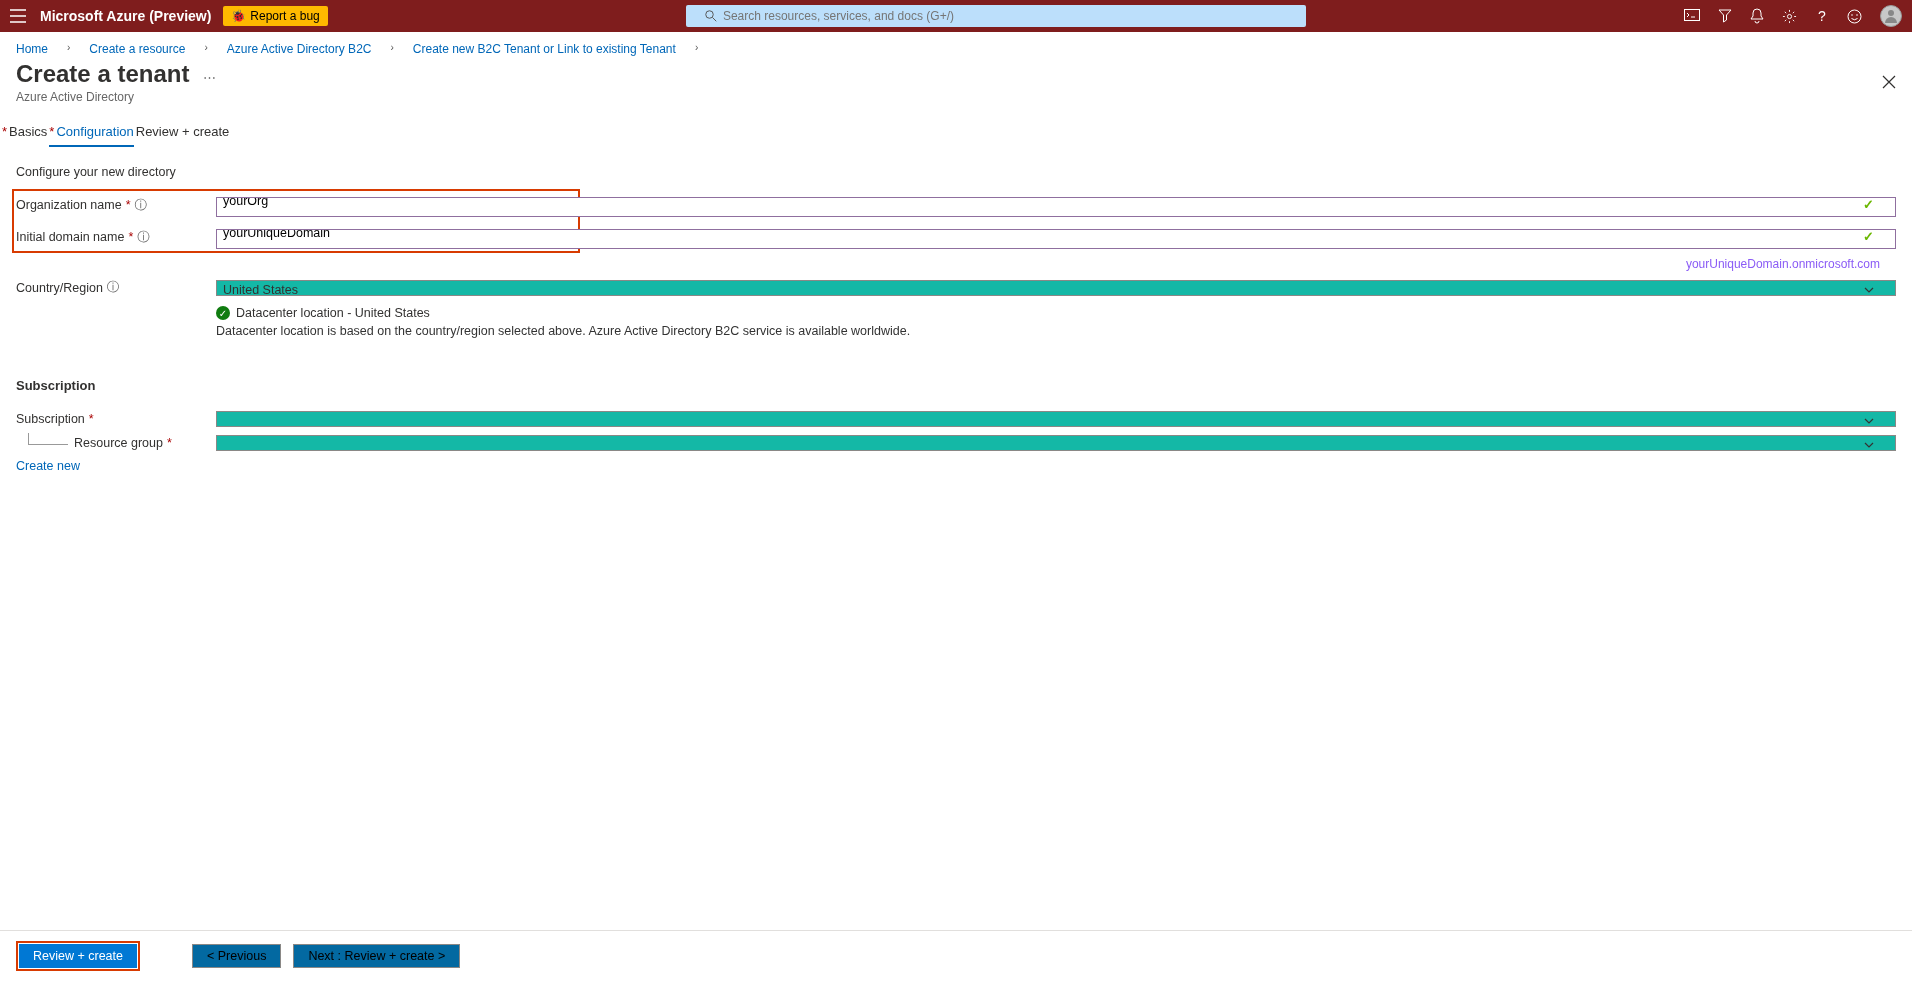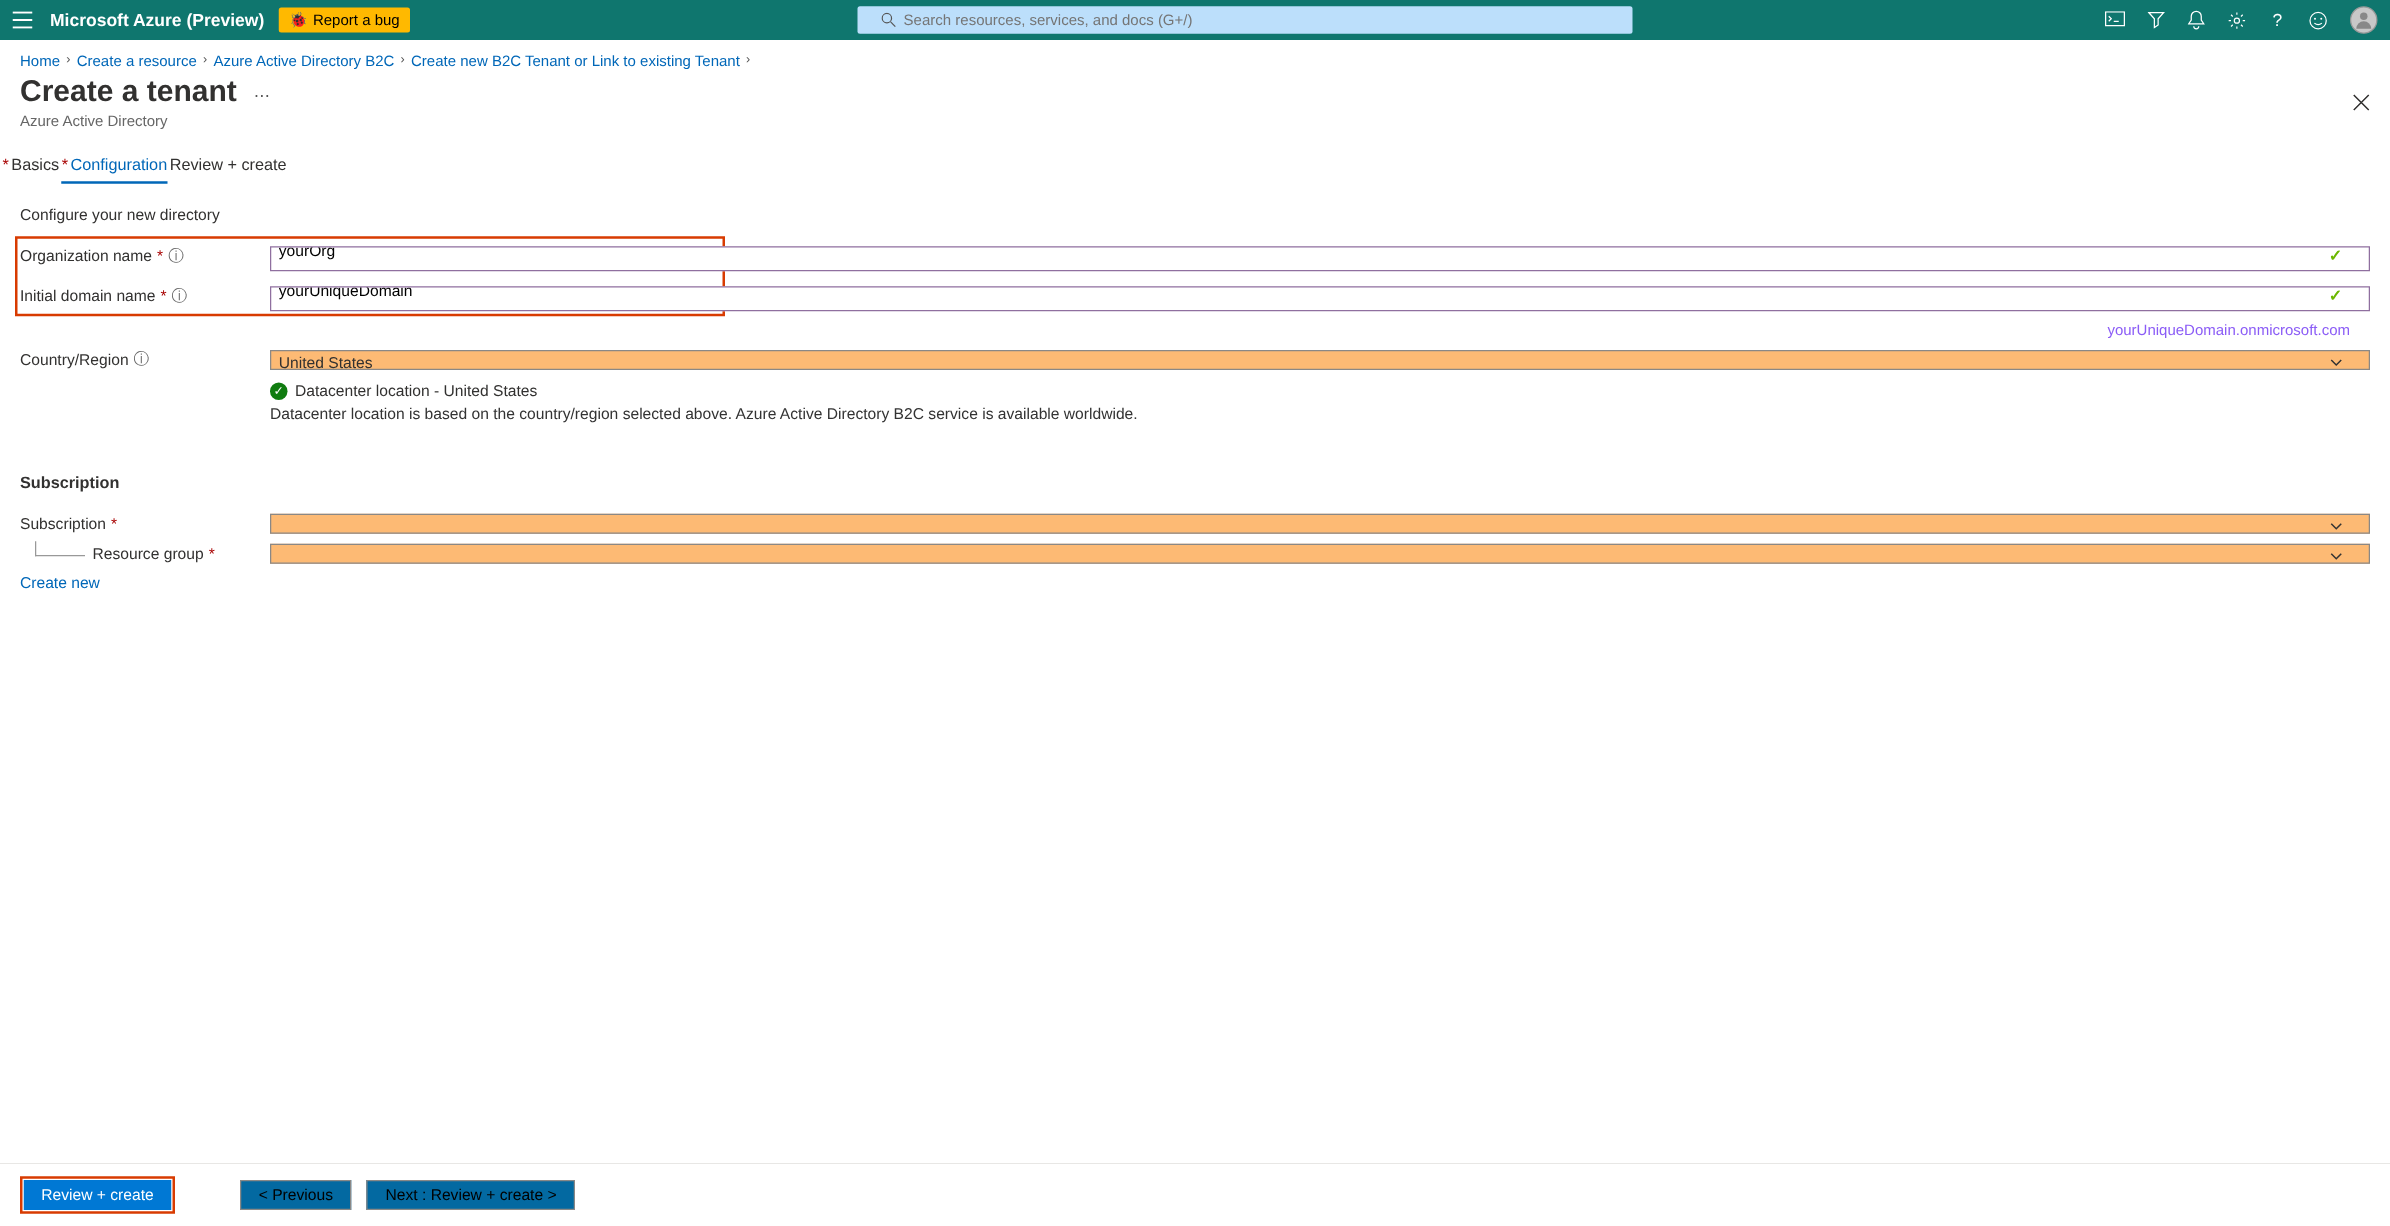--- a/index.html
+++ b/index.html
@@ -1,29 +1,29 @@
 <!DOCTYPE html>
 <html><head>
 <meta charset="utf-8">
 <style>
 * { box-sizing: border-box; margin: 0; padding: 0; }
 body { font-family: "Segoe UI", Tahoma, sans-serif; font-size: 13px; color: #323130; background: #fff; }
 
-.topbar { background: #0f766e; height: 32px; display: flex; align-items: center; padding: 0 10px; color: #fff; }
+.topbar { background: #7f1d1d; height: 32px; display: flex; align-items: center; padding: 0 10px; color: #fff; }
 .hamburger { width: 18px; cursor: pointer; margin-right: 12px; }
 .brand { font-weight: 600; font-size: 14px; margin-right: 12px; }
 .bug-btn { background: #ffb900; color: #000; padding: 3px 8px; border-radius: 2px; font-size: 12px; cursor: pointer; display: flex; align-items: center; gap: 4px; }
 .search-wrap { flex: 1; display: flex; justify-content: center; }
 .search-box { width: 620px; background: #bcdffb; border-radius: 2px; height: 22px; display: flex; align-items: center; padding: 0 19px; }
 .search-box input { background: transparent; border: none; outline: none; flex: 1; font-size: 12px; color: #444; }
 .topbar-icons { display: flex; align-items: center; gap: 18px; margin-left: 20px; }
 .topbar-icons .ticon { cursor: pointer; color: #fff; }
 .avatar { width: 22px; height: 22px; background: #c8c8c8; border-radius: 50%; display:flex;align-items:center;justify-content:center; margin-left: 18px; cursor:pointer; border: 1px solid #999;}
 
-.breadcrumb { padding: 10px 16px 4px; font-size: 12px; display: flex; align-items: flex-start; gap: 5px; flex-wrap: wrap; }
+.breadcrumb { padding: 10px 16px 4px; font-size: 12px; display: flex; align-items: flex-start; gap: 19px; flex-wrap: wrap; }
 .breadcrumb a { color: #0067b8; text-decoration: none; cursor: pointer; }
 .breadcrumb .chev { color: #555; font-size: 10px; }
 
 .header-row { display: flex; align-items: center; justify-content: space-between; padding: 0 16px; }
 .title-block h1 { font-size: 24px; font-weight: 600; display:inline-block; }
 .title-block .dots { margin-left: 10px; color: #555; cursor:pointer; }
 .subtitle { font-size: 12px; color: #666; margin-top: 2px; }
 .close-x { cursor: pointer; font-size: 16px; }
 
 .tabs { display: flex; gap: 2px; padding: 20px 2px 0; border-bottom: 0; font-size: 13px; }
@@ -35,21 +35,21 @@
 .section-head { font-weight: 600; font-size: 13px; margin-bottom: 6px; }
 .section-desc { font-size: 12.5px; margin-bottom: 14px; }
 
 .form-row { display: flex; align-items: center; margin-bottom: 8px; position: relative; }
 .label-col { width: 200px; font-size: 12.5px; display: flex; align-items: center; gap: 4px; }
 .label-col .ast { color: #a80000; }
 .info-ic { color: #666; cursor: pointer; }
 .input-col { flex: 1; }
 .txt-input { width: 100%; height: 20px; border: 1px solid #8f6f9f; padding: 2px 24px 14px 6px; font-size: 12.5px; outline: none; }
 .txt-input.valid { border-color: #8f6f9f; }
-.select-input { width: 100%; height: 16px; border: 1px solid #8a8886; padding: 2px 22px 2px 6px; font-size: 12.5px; background: #fdba74; position: relative; cursor: pointer; }
+.select-input { width: 100%; height: 16px; border: 1px solid #8a8886; padding: 2px 22px 2px 6px; font-size: 12.5px; background: #14b8a6; position: relative; cursor: pointer; }
 .check-ic { position: absolute; right: 22px; top: 4px; color: #6bb700; font-weight: bold; pointer-events:none;}
 .chev-down { position: absolute; right: 22px; top: 5px; color: #333; pointer-events:none;}
 .domain-suffix { text-align: right; font-size: 12px; color: #8b5cf6; padding-right: 16px; margin-top: 2px; }
 
 .dc-status { display: flex; align-items: center; gap: 6px; font-size: 12.5px; margin: 10px 0 4px 200px; }
 .dc-status .ok { color: #107c10; background:#107c10; border-radius:50%; width:14px; height:14px; display:flex; align-items:center; justify-content:center; color:#fff; font-size:10px;}
 .dc-note { font-size: 12.5px; margin-left: 200px; color: #333; }
 
 .link { color: #0067b8; text-decoration: none; cursor:pointer; }
 .rg-tree { width: 40px; border-left: 1px solid #999; border-bottom: 1px solid #999; height: 12px; margin-left: 12px; margin-right:0; position:relative; top:-4px;}

